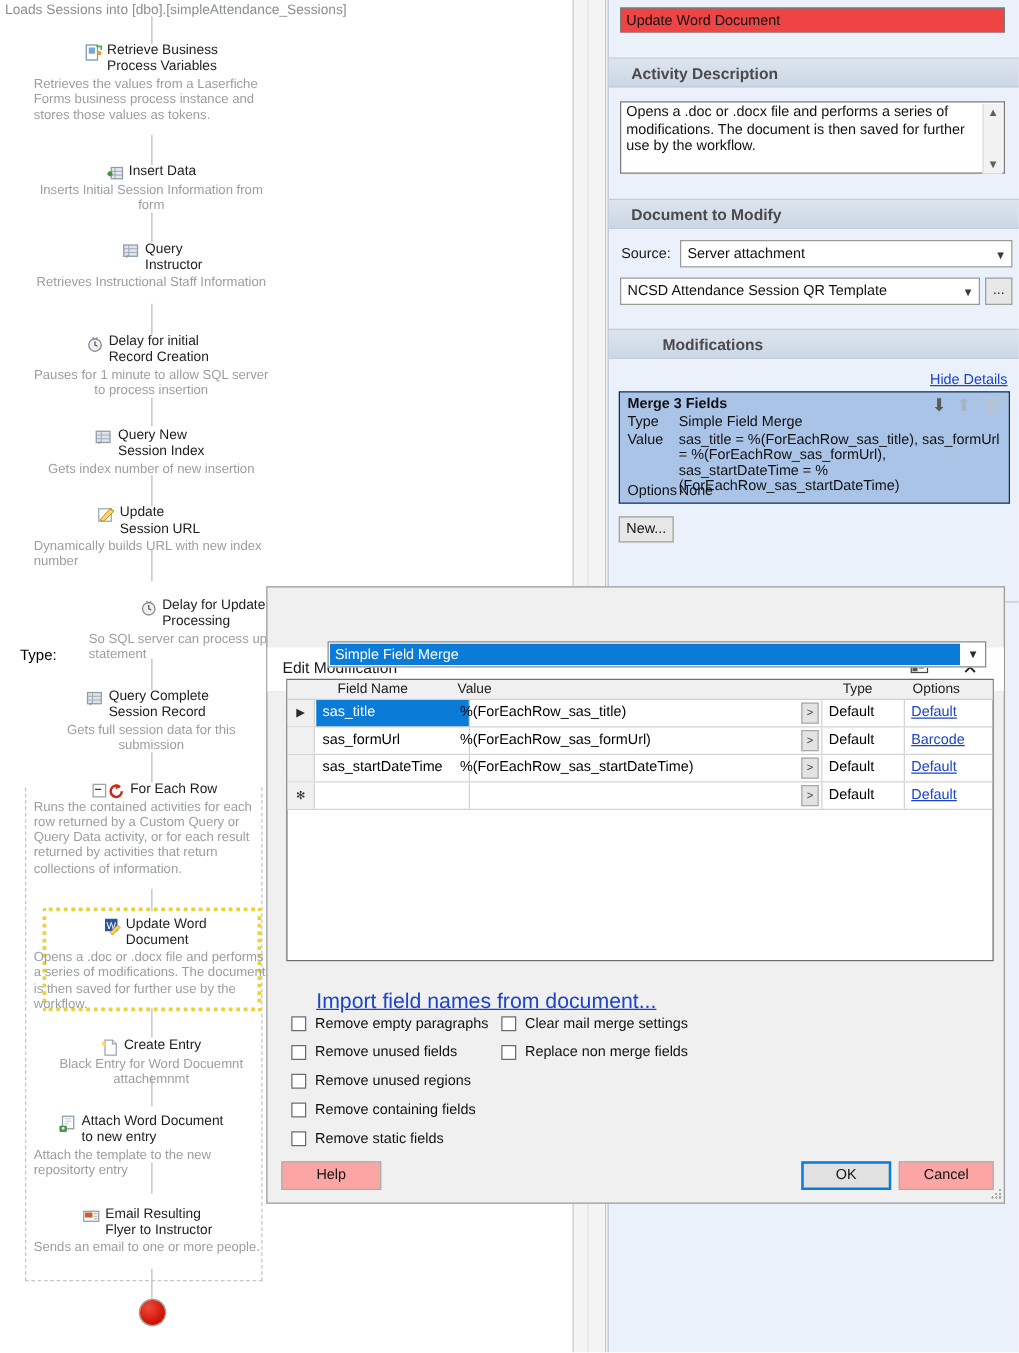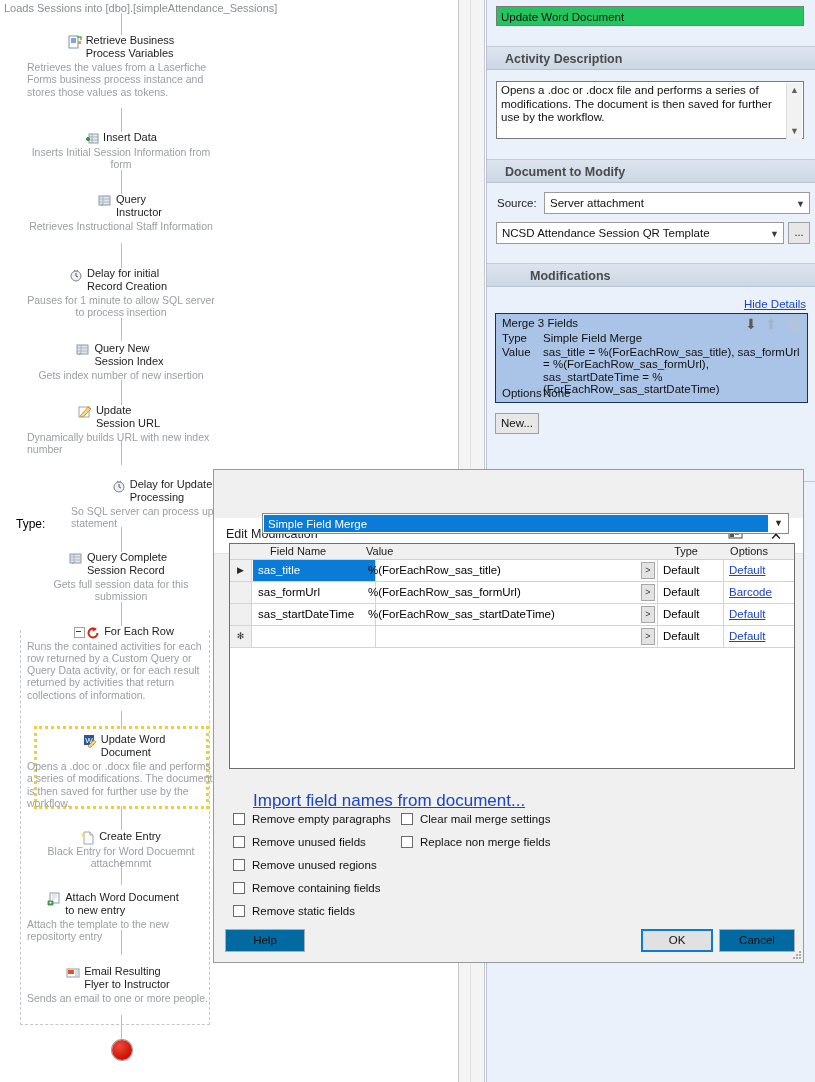--- a/index.html
+++ b/index.html
@@ -71,21 +71,21 @@
   .splitter-bg{
     position:absolute;top:0;left:459px;width:26px;height:1082px;background:#f4f4f4;
   }
   #props{
     position:absolute;left:486px;top:0;width:329px;height:1082px;
     background:#eaf1fb;border-left:1px solid #b6c3d4;
     overflow:hidden;
   }
   .prop-name-input{
     position:absolute;left:9px;top:6px;width:308px;height:20px;
-    background:#22c55e;border:1px solid #7a7a7a;
+    background:#ef4444;border:1px solid #7a7a7a;
     font-size:11.5px;padding:0 4px;line-height:20px;box-sizing:border-box;
     color:#111;
   }
   .sec-header{
     position:absolute;left:0;width:329px;height:24px;
     background:linear-gradient(#dde4ee,#ccd7e5);
     border-top:1px solid #c3ccd8;border-bottom:1px solid #b9c4d2;
     font-size:12.5px;font-weight:bold;color:#4a4a4a;
     padding-left:18px;line-height:24px;box-sizing:border-box;
   }
@@ -120,21 +120,21 @@
 
   .hide-details{
     position:absolute;right:10px;font-size:11.5px;color:#1b44c8;
     text-decoration:underline;cursor:pointer;
   }
   .mergebox{
     position:absolute;left:495px;top:313px;width:313px;height:90px;
     background:#aac4e8;border:1px solid #16325c;box-sizing:border-box;
     font-size:11.5px;color:#101010;
   }
-  .mergebox .title{position:absolute;left:6px;top:3px;font-weight:normal;}
+  .mergebox .title{position:absolute;left:6px;top:3px;font-weight:bold;}
   .mergebox .lbl{position:absolute;left:6px;}
   .mergebox .val{position:absolute;left:47px;right:6px;line-height:12.3px;}
   .mb-icons{position:absolute;right:4px;top:3px;}
   .mb-icons span{display:inline-block;margin-left:5px;font-size:14px;line-height:14px;}
   .new-btn{
     position:absolute;left:495px;top:413px;width:44px;height:21px;
     background:#e7e7e7;border:1px solid #a0a0a0;box-sizing:border-box;
     font-size:11.5px;text-align:center;line-height:19px;color:#111;
   }
   .props-bottom-line{position:absolute;left:486px;top:481px;width:329px;height:1px;background:#c0c6cd;}
@@ -201,21 +201,21 @@
     position:absolute;left:233px;top:791px;font-size:17px;color:#1b44c8;text-decoration:underline;margin-left:20px;
   }
   .cb{position:absolute;font-size:11.5px;color:#111;}
   .cb i{
     position:absolute;left:0;top:1px;width:12px;height:12px;background:#fff;
     border:1px solid #6b6b6b;box-sizing:border-box;display:block;
   }
   .cb span{display:block;padding-left:19px;line-height:14px;}
 
   .dbtn{
-    position:absolute;height:23px;background:#0369a1;border:1px solid #adadad;
+    position:absolute;height:23px;background:#fca5a5;border:1px solid #adadad;
     box-sizing:border-box;font-size:11.5px;text-align:center;line-height:21px;color:#111;
   }
   .dbtn.primary{border:2px solid #0a7bd6;background:#e1e1e1;line-height:19px;}
   .resize-grip{
     position:absolute;right:4px;bottom:3px;width:9px;height:9px;
     background:
       radial-gradient(circle 1px at 7px 1px,#a9a9a9 99%,transparent 0),
       radial-gradient(circle 1px at 4px 4px,#a9a9a9 99%,transparent 0),
       radial-gradient(circle 1px at 7px 4px,#a9a9a9 99%,transparent 0),
       radial-gradient(circle 1px at 1px 7px,#a9a9a9 99%,transparent 0),

